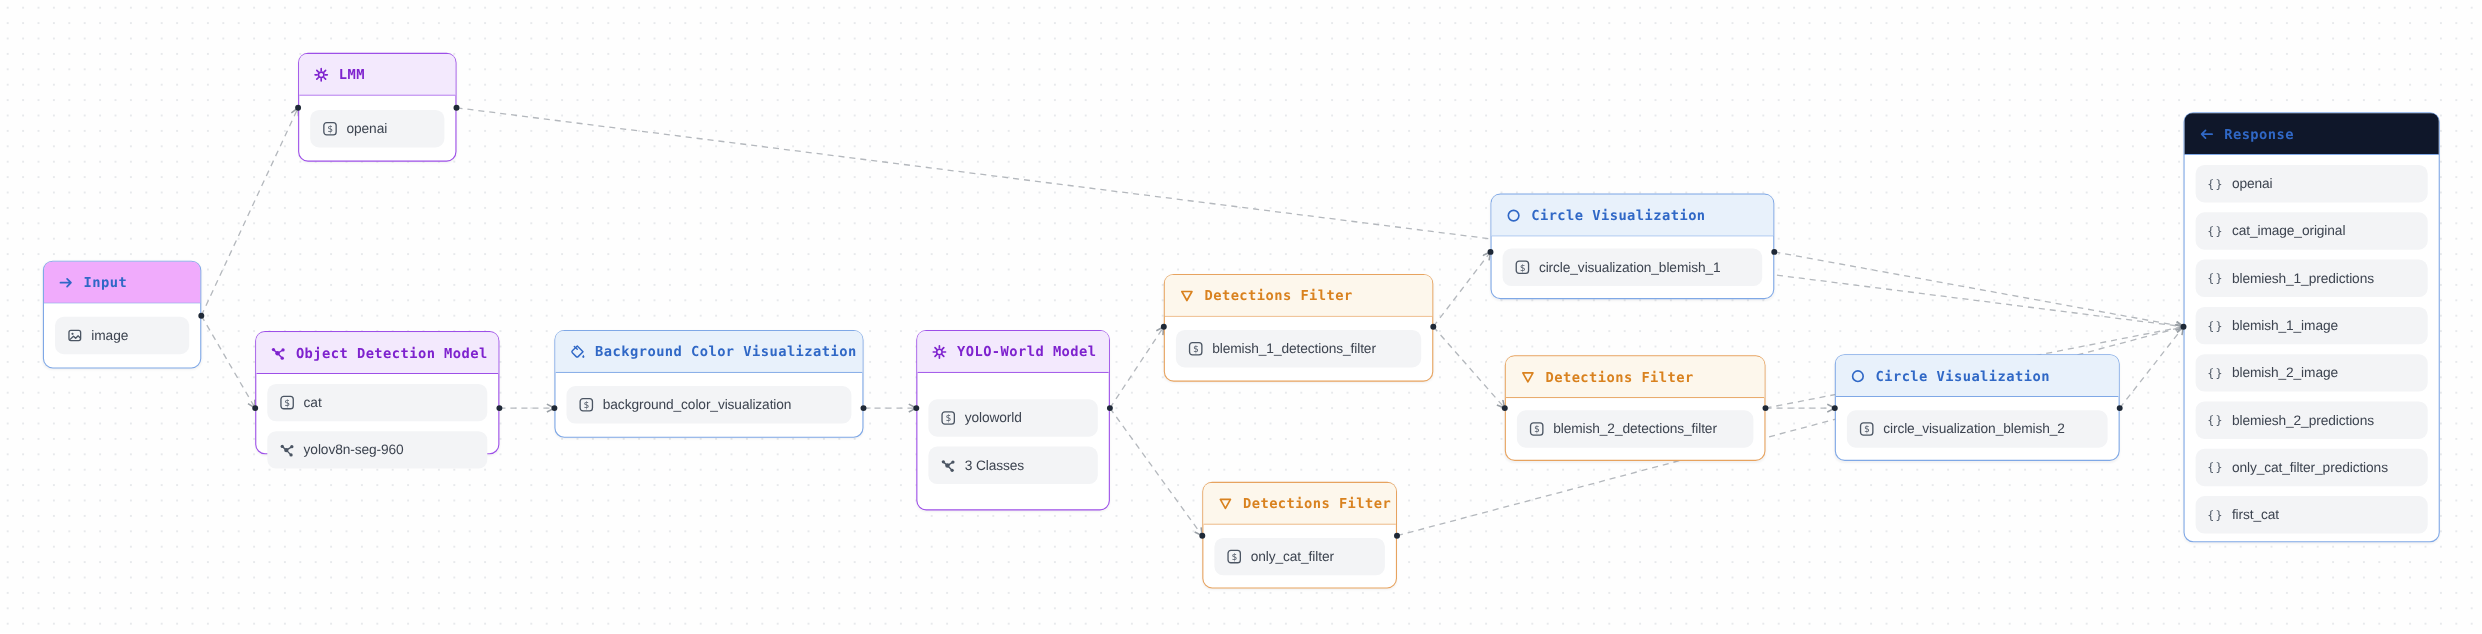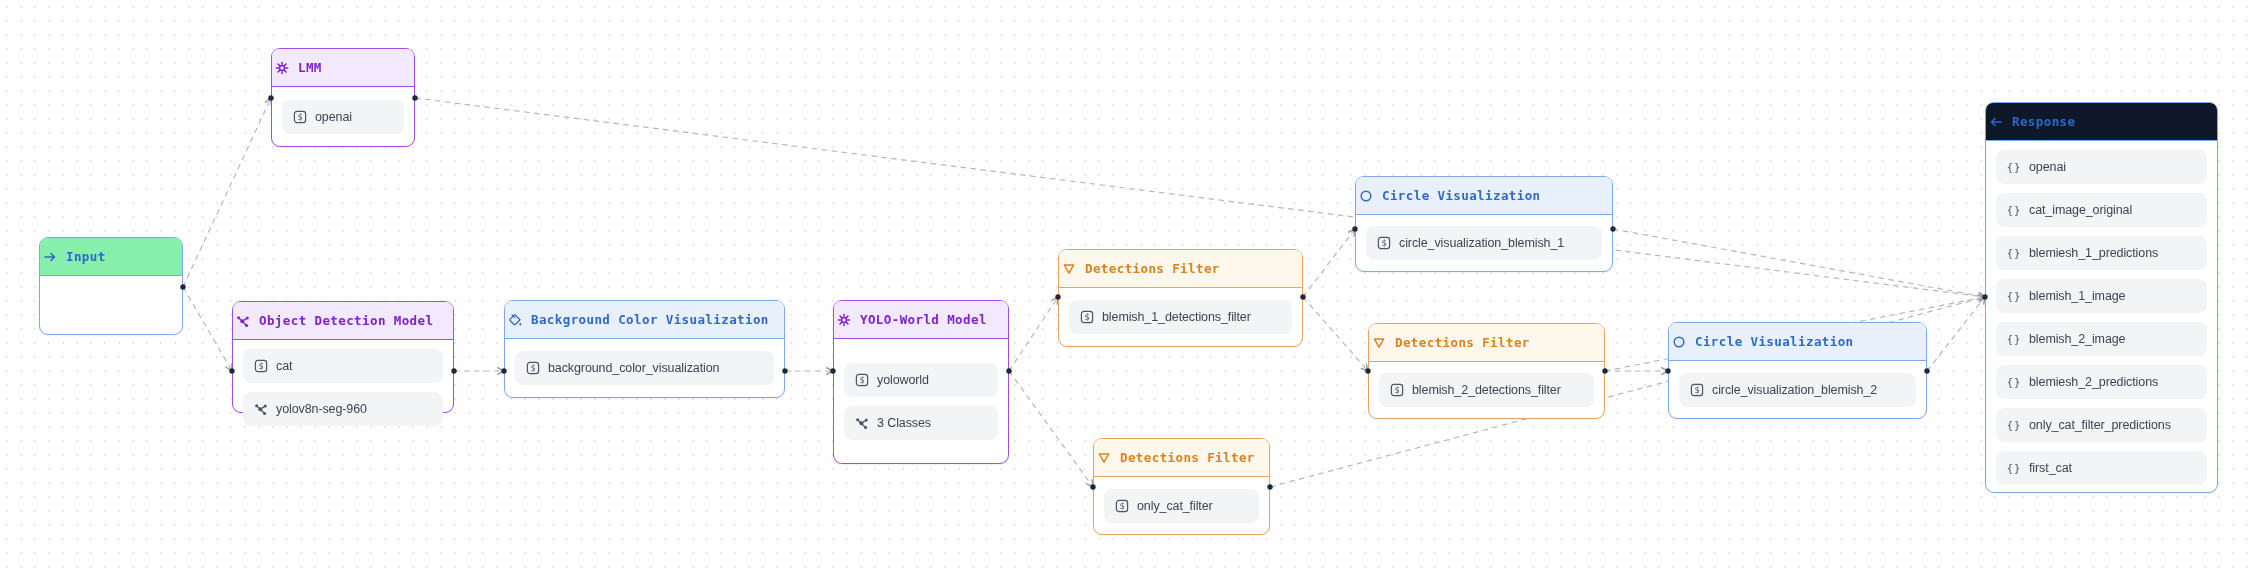--- a/index.html
+++ b/index.html
@@ -10,21 +10,21 @@
     background-size:14px 14px;
     font-family:"Liberation Sans","DejaVu Sans",sans-serif;
   }
   svg.layer{position:absolute;left:0;top:0;pointer-events:none;}
   .node{
     position:absolute;background:#ffffff;border:1.5px solid;border-radius:9px;
     display:flex;flex-direction:column;box-sizing:border-box;
     box-shadow:0 1px 2px rgba(16,24,40,.05);
   }
   .node-header{
-    display:flex;align-items:center;gap:9px;height:37px;padding:0 3px;
+    display:flex;align-items:center;gap:9px;height:37px;padding:0 13px;
     border-bottom:1.5px solid;border-radius:7px 7px 0 0;flex:none;
     font-family:"DejaVu Sans Mono","Liberation Mono",monospace;
     font-weight:bold;font-size:12.5px;letter-spacing:.4px;white-space:nowrap;
   }
   .node-body{
     flex:1;display:flex;flex-direction:column;justify-content:center;
     gap:9px;padding:9px 10px;box-sizing:border-box;
   }
   .item{
     display:flex;align-items:center;gap:8px;height:34px;padding:0 11px;flex:none;
@@ -54,27 +54,39 @@
       <path d="M1009 371 L1093 487" fill="none" stroke="#b4b8bd" stroke-width="1.2" stroke-dasharray="5.5 4.5" marker-end="url(#arrow)"></path>
       <path d="M1303 297 L1355 229" fill="none" stroke="#b4b8bd" stroke-width="1.2" stroke-dasharray="5.5 4.5" marker-end="url(#arrow)"></path>
       <path d="M1303 297 L1368 371" fill="none" stroke="#b4b8bd" stroke-width="1.2" stroke-dasharray="5.5 4.5" marker-end="url(#arrow)"></path>
       <path d="M1605 371 L1668 371" fill="none" stroke="#b4b8bd" stroke-width="1.2" stroke-dasharray="5.5 4.5" marker-end="url(#arrow)"></path>
       <path d="M1605 371 L1985 297" fill="none" stroke="#b4b8bd" stroke-width="1.2" stroke-dasharray="5.5 4.5" marker-end="url(#arrow)"></path>
       <path d="M1613 229 L1985 297" fill="none" stroke="#b4b8bd" stroke-width="1.2" stroke-dasharray="5.5 4.5" marker-end="url(#arrow)"></path>
       <path d="M1927 371 L1985 297" fill="none" stroke="#b4b8bd" stroke-width="1.2" stroke-dasharray="5.5 4.5" marker-end="url(#arrow)"></path>
       <path d="M1270 487 L1985 297" fill="none" stroke="#b4b8bd" stroke-width="1.2" stroke-dasharray="5.5 4.5" marker-end="url(#arrow)"></path>
     </svg>
     <div class="node" style="left: 39px; top: 237px; width: 144px; height: 98px; border-color: rgb(127, 168, 230);">
-      <div class="node-header" style="background: #86efac; border-color: rgb(127, 168, 230); color: rgb(48, 104, 198);">
+      <div class="node-header" style="background: #f0abfc; border-color: rgb(127, 168, 230); color: rgb(48, 104, 198);">
         <span class="icon">
           <svg viewBox="0 0 14 14">
             <path d="M2 7h9M8 3.5 11.5 7 8 10.5" fill="none" stroke="currentColor" stroke-width="1.6" stroke-linecap="round" stroke-linejoin="round"></path>
           </svg>
         </span>
         <span>Input</span>
+      </div>
+      <div class="node-body">
+        <div class="item">
+          <span class="icon">
+            <svg viewBox="0 0 14 14">
+              <rect x="1.7" y="2.4" width="10.6" height="9.2" rx="1.8" fill="none" stroke="currentColor" stroke-width="1.2"></rect>
+              <circle cx="4.9" cy="5.5" r="1" fill="currentColor"></circle>
+              <path d="M3 10.3 5.8 7.6l2 1.9 2.2-2.2 2 2.1" fill="none" stroke="currentColor" stroke-width="1.2" stroke-linecap="round" stroke-linejoin="round"></path>
+            </svg>
+          </span>
+          <span>image</span>
+        </div>
       </div>
     </div>
     <div class="node" style="left: 271px; top: 48px; width: 144px; height: 99px; border-color: rgb(157, 79, 232);">
       <div class="node-header" style="background: rgb(243, 233, 253); border-color: rgb(157, 79, 232); color: rgb(126, 34, 206);">
         <span class="icon">
           <svg viewBox="0 0 14 14">
             <g fill="none" stroke="currentColor" stroke-width="1.5" stroke-linecap="round">
               <path d="M7 1.4v1.9M7 10.7v1.9M1.4 7h1.9M10.7 7h1.9M3 3l1.35 1.35M9.65 9.65 11 11M3 11l1.35-1.35M9.65 4.35 11 3"></path>
               <circle cx="7" cy="7" r="2.5"></circle>
             </g>

